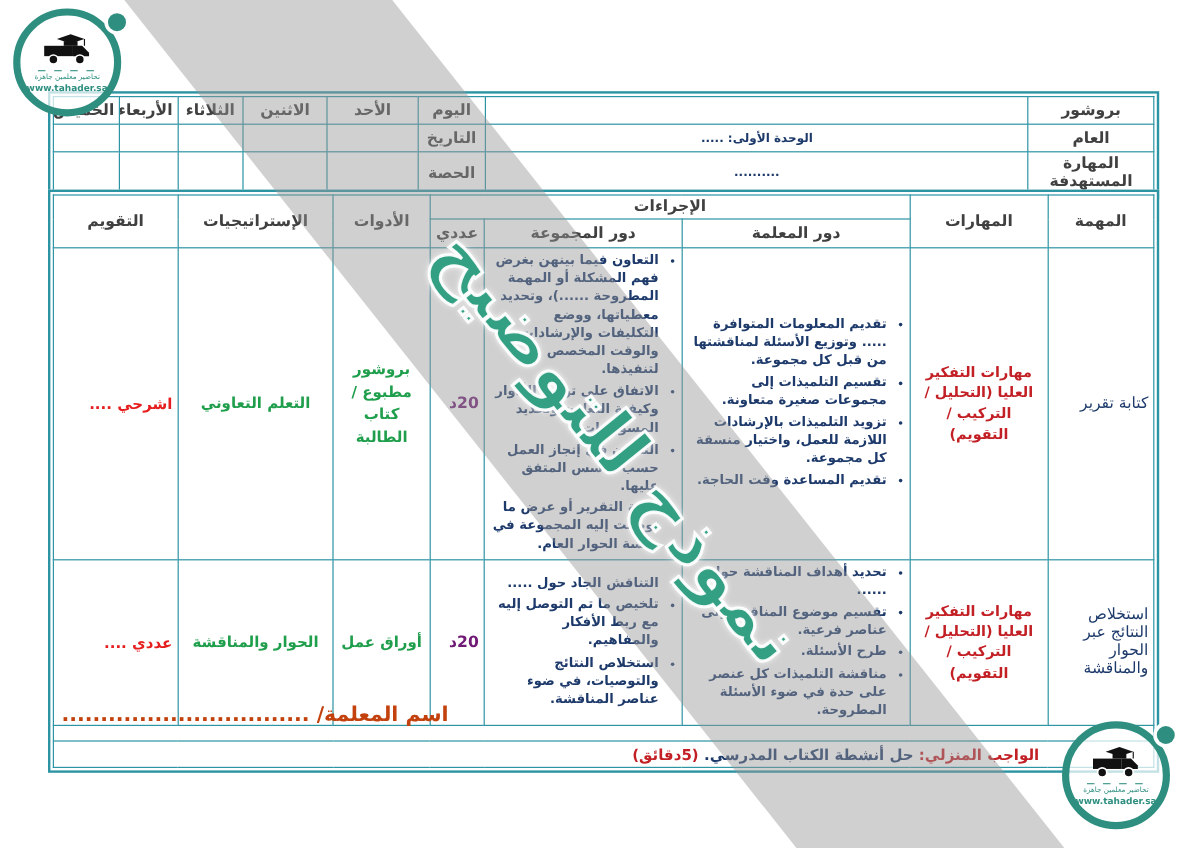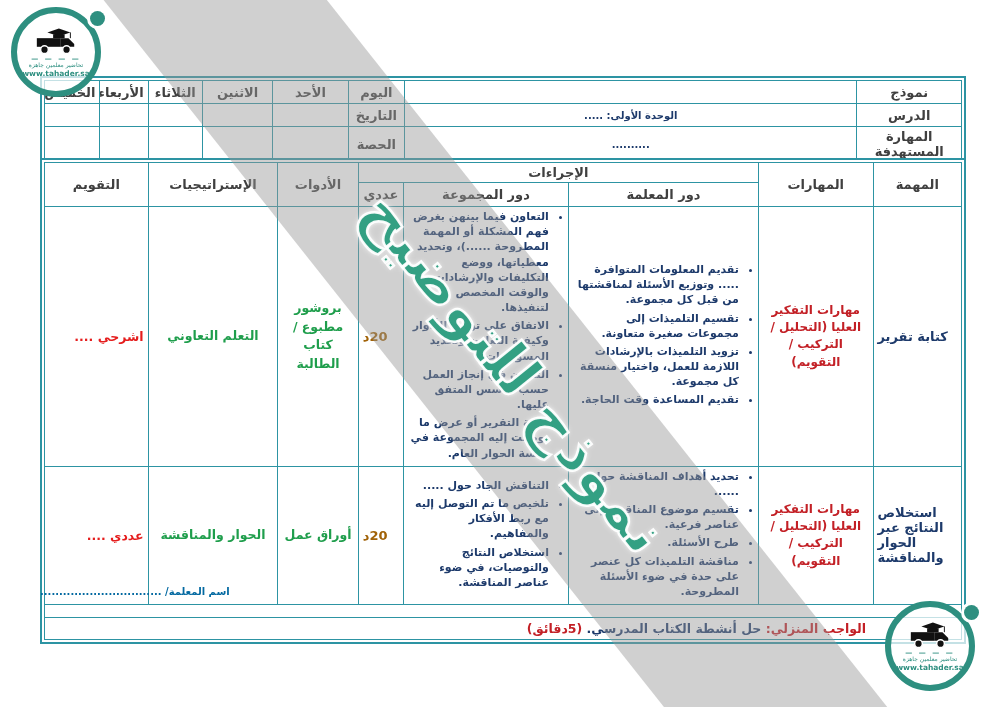--- a/index.html
+++ b/index.html
@@ -20,35 +20,35 @@
   .info-table tr{height:23px;}
   .info-table .val{font-size:10px;font-weight:bold;color:#1d3a6b;text-align:center;}
 
   .main-table .r-hdr1{height:18px;}
   .main-table .r-hdr2{height:24px;}
   .main-table .r-body1{height:210px;}
   .main-table .r-body2{height:126px;}
   .main-table .r-empty{height:13px;}
   .main-table .r-hw{height:22px;}
 
-  .cell-task{font-size:13px;font-weight:bold;color:#1d3a6b;text-align:left;vertical-align:middle;}
+  .cell-task{font-size:13px;font-weight:normal;color:#1d3a6b;text-align:right;vertical-align:middle;}
   .cell-skills{font-size:12px;font-weight:bold;color:#c32026;text-align:center;vertical-align:middle;line-height:1.45;}
   .cell-role{vertical-align:middle;}
   .cell-role ul{margin:0;padding:0 15px 0 2px;list-style:disc;}
   .cell-role li{font-size:11px;font-weight:bold;color:#1d3a6b;text-align:right;line-height:1.38;margin-bottom:3px;}
-  .cell-time{font-size:13px;font-weight:bold;color:#a16207;text-align:left;vertical-align:middle;}
+  .cell-time{font-size:13px;font-weight:bold;color:#701a75;text-align:right;vertical-align:middle;}
   .cell-tools,.cell-strat{font-size:12.5px;font-weight:bold;color:#1f9e4c;text-align:center;vertical-align:middle;line-height:1.5;}
   .cell-eval{font-size:12.5px;font-weight:bold;color:#e51d1d;vertical-align:middle;}
 
   .hw-cell{font-size:12.5px;font-weight:bold;text-align:right;padding-right:95px;vertical-align:middle;}
   .hw-label,.hw-dur{color:#c32026;}
   .hw-text{color:#1d3a6b;}
 
-  .teacher-name{position:absolute;left:40px;top:586px;width:345px;direction:rtl;text-align:left;
-    font-size:10px;font-weight:bold;color:#0369a1;z-index:2;}
+  .teacher-name{position:absolute;left:40px;top:586px;width:345px;direction:rtl;text-align:center;
+    font-size:17px;font-weight:bold;color:#c2410c;z-index:2;}
 
   
   .band{position:absolute;left:495px;top:353px;width:1520px;height:175px;
     transform:translate(-50%,-50%) rotate(51.6deg);background:rgba(150,150,150,0.45);z-index:30;pointer-events:none;}
   .wm-text{position:absolute;left:515px;top:372px;transform:translate(-50%,-50%) rotate(51deg);
     font-size:62px;font-weight:bold;color:#33a083;white-space:nowrap;letter-spacing:3px;z-index:31;pointer-events:none;
     -webkit-text-stroke:2.5px rgba(255,255,255,0.95);
     text-shadow:0 0 4px rgba(255,255,255,0.9),0 0 7px rgba(255,255,255,0.75);}
 
   
@@ -76,31 +76,31 @@
           <col style="width:450px">
           <col style="width:56px">
         <col style="width:75px">
           <col style="width:70px">
           <col style="width:54px">
         <col style="width:48px">
           <col style="width:55px">
       </colgroup>
       <tbody>
           <tr>
-        <th>نموذج</th>
+        <th>بروشور</th>
         <td class="val"></td>
         <th>اليوم</th>
         <th>الأحد</th>
         <th>الاثنين</th>
         <th>الثلاثاء</th>
         <th>الأربعاء</th>
         <th>الخميس</th>
       </tr>
       <tr>
-        <th>الدرس</th>
+        <th>العام</th>
         <td class="val">الوحدة الأولى: .....</td>
         <th>التاريخ</th>
         <td></td>
         <td></td>
         <td></td>
         <td></td>
         <td></td>
       </tr>
       <tr>
         <th>المهارة المستهدفة</th>

